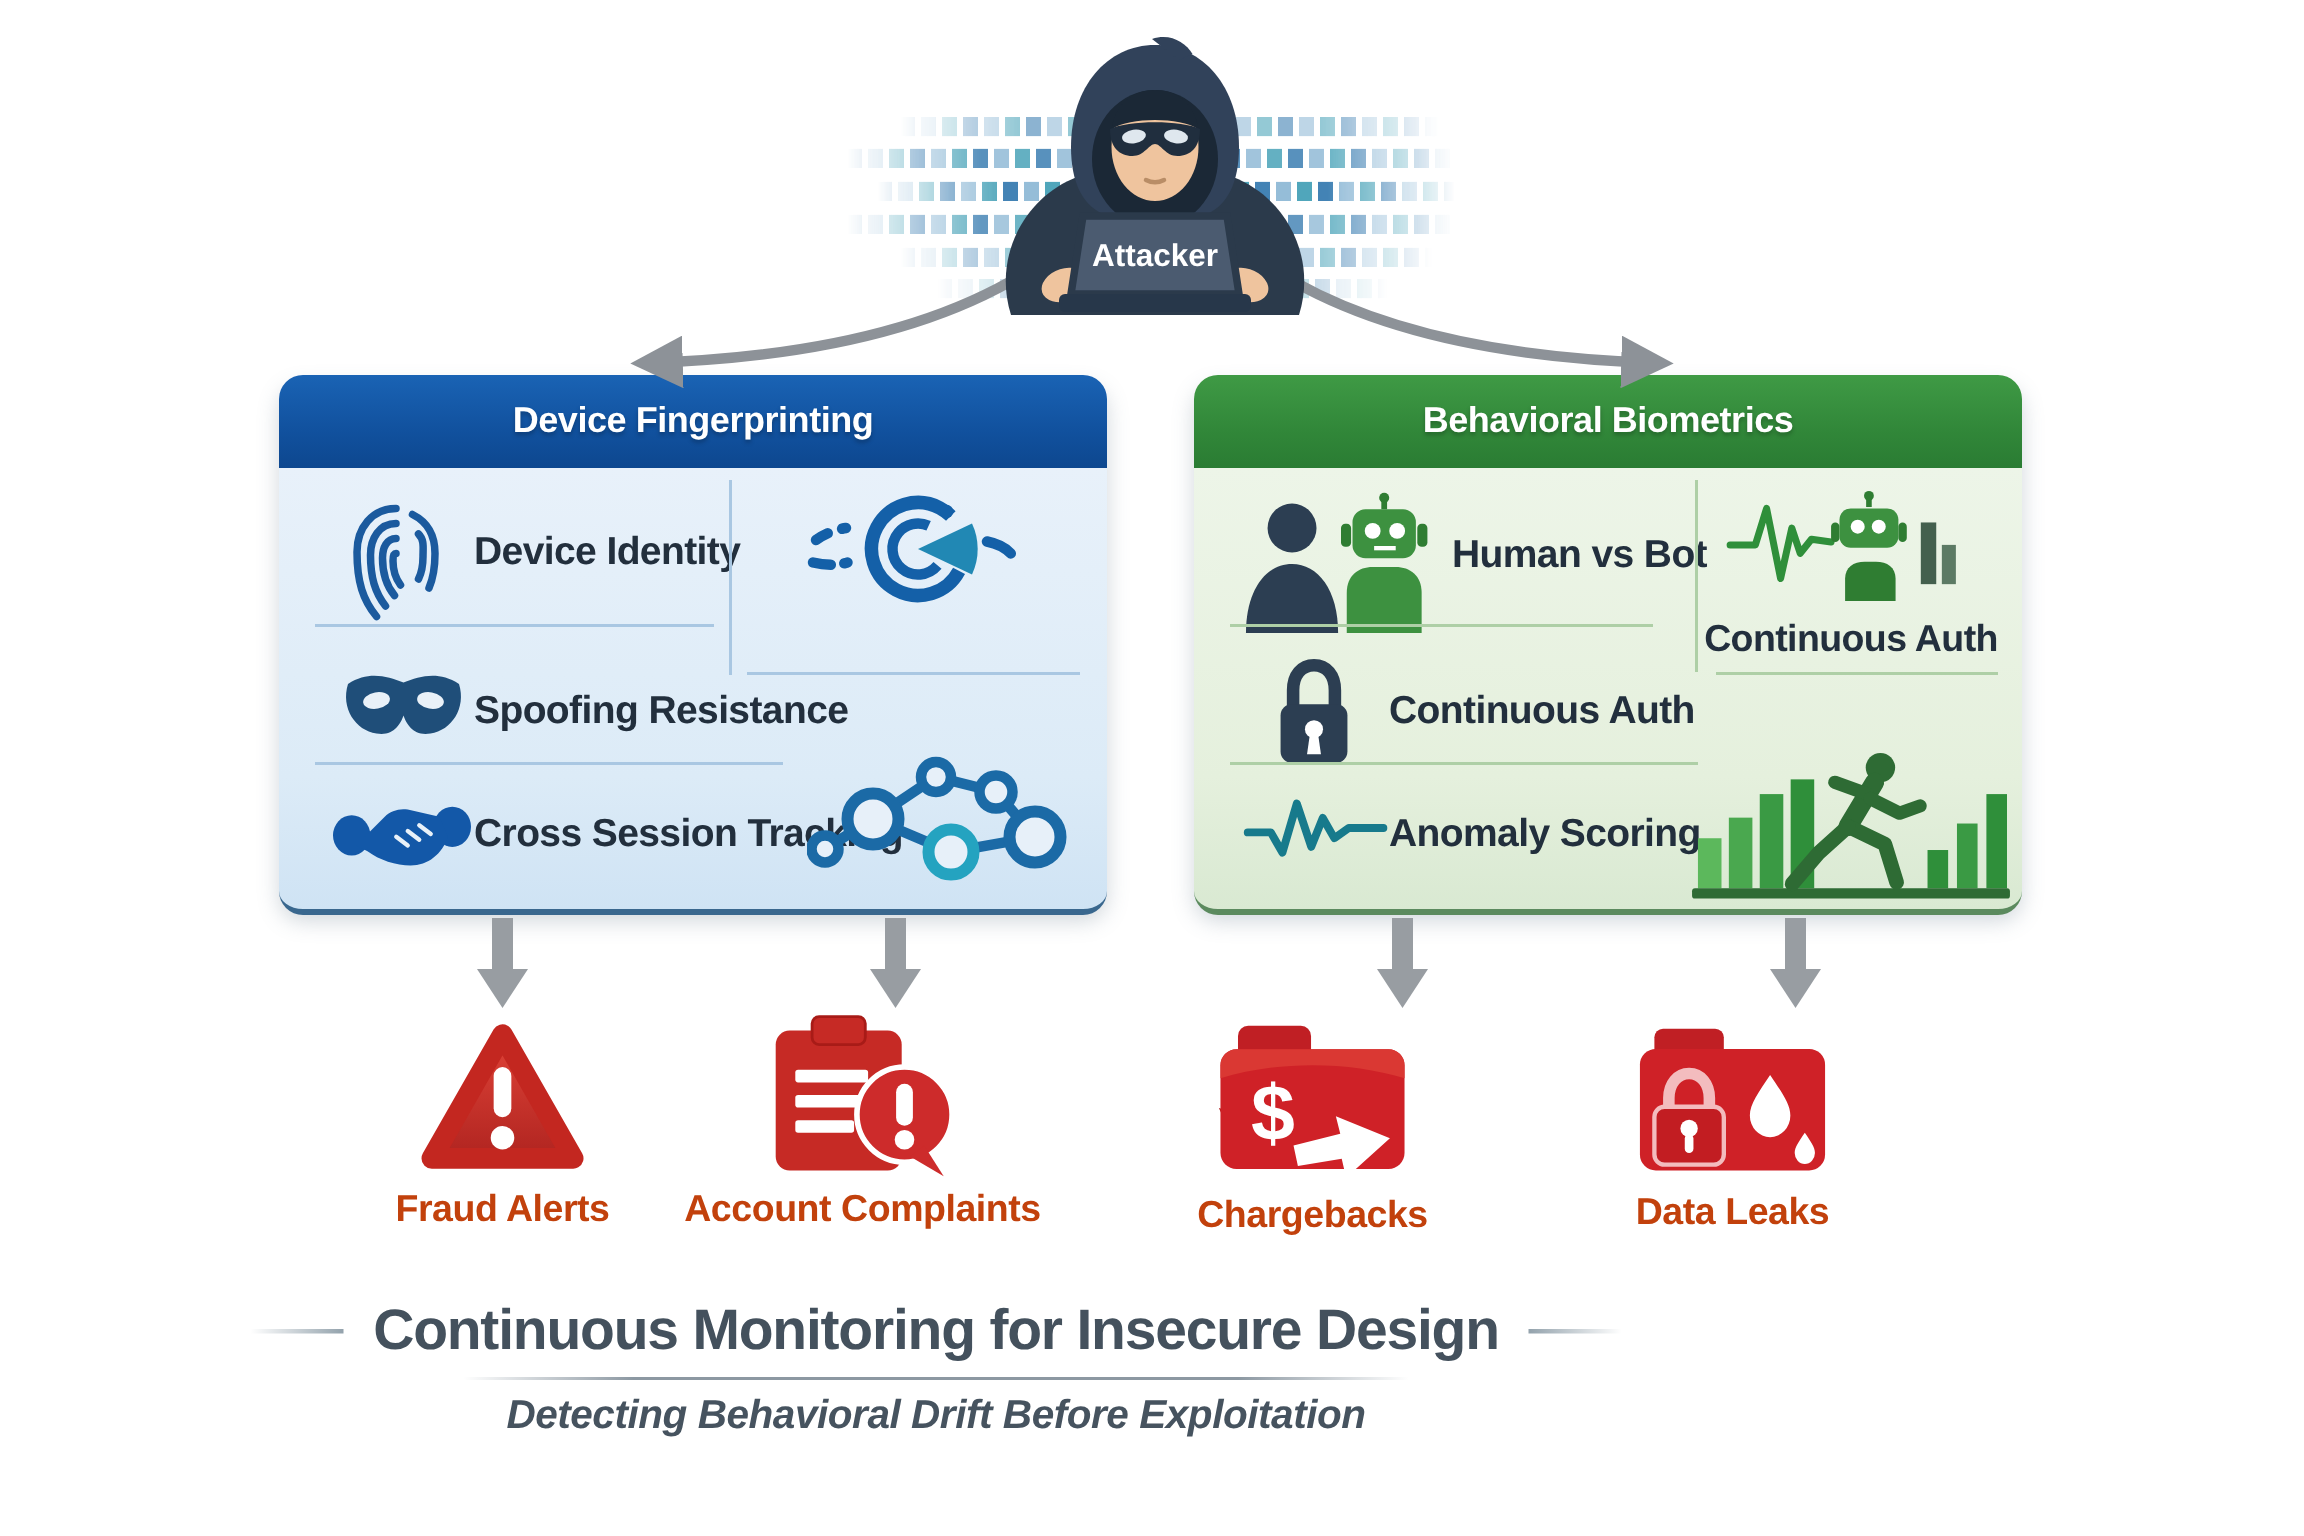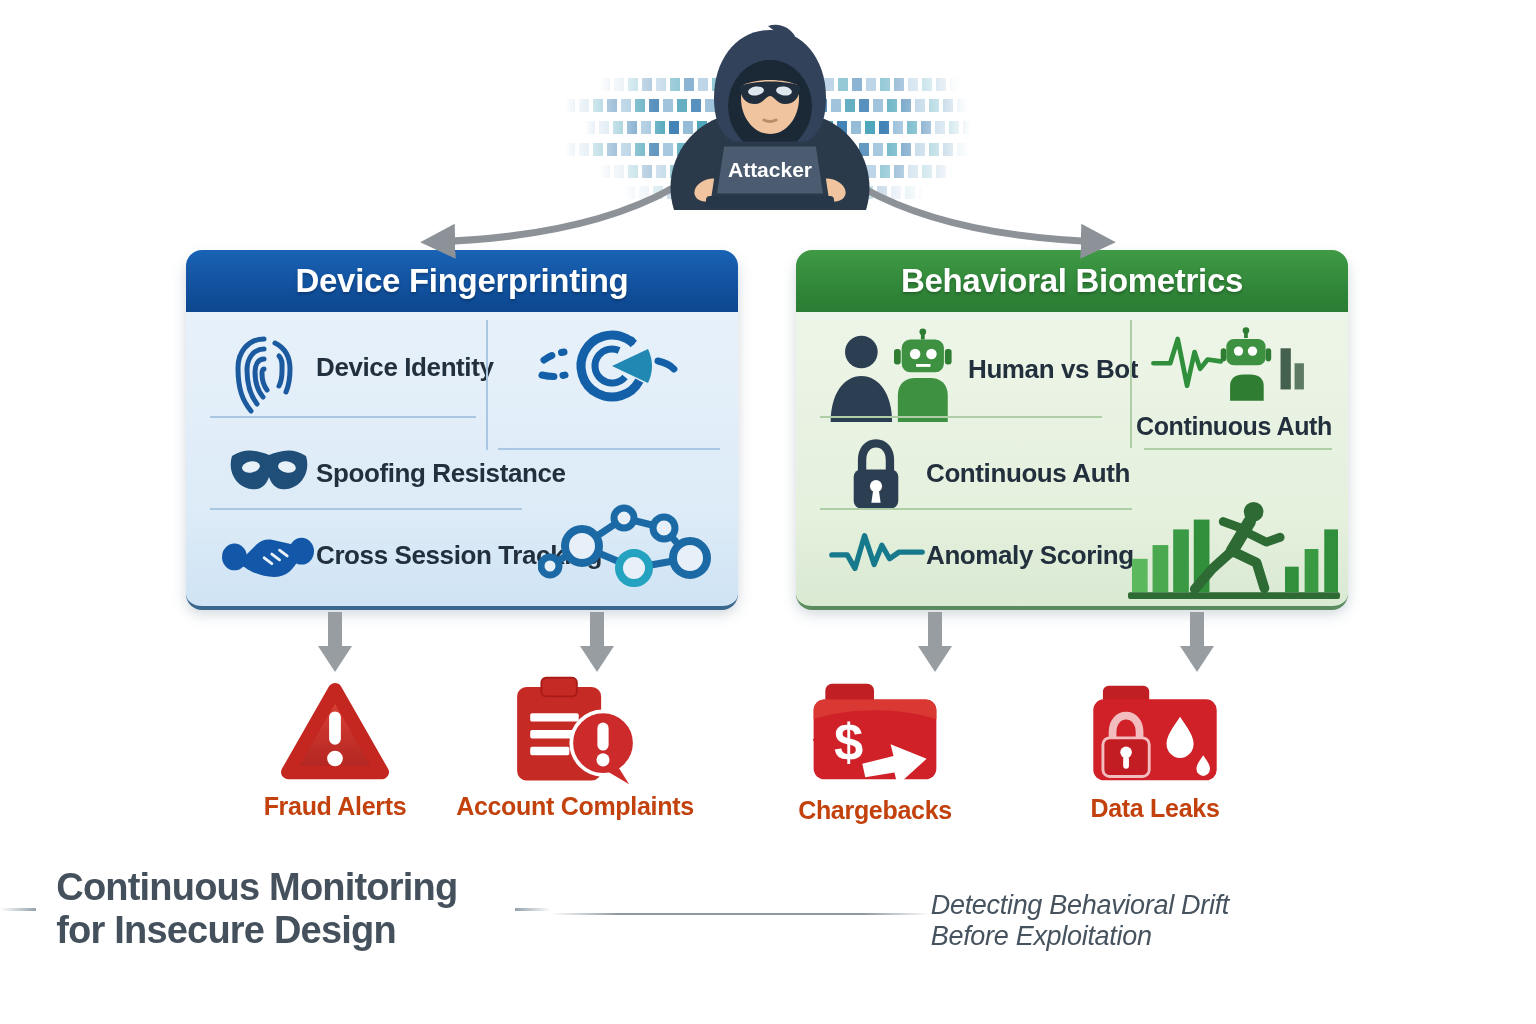--- a/index.html
+++ b/index.html
@@ -12,21 +12,21 @@
     background:repeating-linear-gradient(90deg,#2f76ad 0 10px,transparent 10px 14px,#8ab6d4 14px 24px,transparent 24px 28px,#3e9db4 28px 38px,transparent 38px 42px);
     -webkit-mask-image:linear-gradient(to right,transparent,#000 22%,#000 78%,transparent);
     mask-image:linear-gradient(to right,transparent,#000 22%,#000 78%,transparent);}
   .attacker-svg{position:absolute;left:648px;top:24px;width:244px;height:188px;z-index:3;}
   .flow-arrows{position:absolute;left:358px;top:178px;width:820px;height:92px;z-index:2;}
 
   
   .panel{position:absolute;width:552px;height:356px;border-radius:16px;
          box-shadow:0 8px 14px rgba(90,110,130,.28);}
   .panel-header{height:62px;border-radius:16px 16px 0 0;display:flex;align-items:center;justify-content:center;
-         color:#fff;font-size:33px;font-weight:700;letter-spacing:-0.3px;text-shadow:0 2px 3px rgba(0,0,0,.25);}
+         color:#fff;font-size:24px;font-weight:700;letter-spacing:-0.3px;text-shadow:0 2px 3px rgba(0,0,0,.25);}
   .panel-body{position:relative;height:294px;border-radius:0 0 16px 16px;}
   #panel-left{left:186px;top:250px;}
   #panel-left .panel-header{background:linear-gradient(180deg,#1a63b4 0%,#11519e 60%,#0d478f 100%);}
   #panel-left .panel-body{background:linear-gradient(180deg,#e8f1fa 0%,#dcebf7 70%,#cfe3f4 100%);
          border-bottom:4px solid #39678e;}
   #panel-right{left:796px;top:250px;}
   #panel-right .panel-header{background:linear-gradient(180deg,#3f9a45 0%,#318739 60%,#2a7c33 100%);}
   #panel-right .panel-body{background:linear-gradient(180deg,#edf5e8 0%,#e5f0dd 70%,#d9e9d2 100%);
          border-bottom:4px solid #5b8a5e;}
   .hdiv,.vdiv{position:absolute;}
@@ -42,29 +42,29 @@
   .down-arrow{position:absolute;width:34px;z-index:1;}
   .down-arrow .stem{width:14px;height:34px;background:#989da2;margin:0 auto;}
   .down-arrow .head{width:0;height:0;border-left:17px solid transparent;border-right:17px solid transparent;
                     border-top:26px solid #989da2;}
 
   
   .outcome{position:absolute;display:flex;flex-direction:column;align-items:center;}
   .outcome-label{margin-top:6px;font-size:25px;font-weight:700;color:#c2410c;letter-spacing:-0.3px;white-space:nowrap;}
 
   
-  .footer{position:absolute;left:0;top:866px;width:1248px;display:flex;flex-direction:row;align-items:center;}
+  .footer{position:absolute;left:0;top:866px;width:1248px;display:flex;flex-direction:column;align-items:center;}
   .footer-title-row{display:flex;align-items:center;gap:20px;}
   .footer-dash{width:62px;height:3px;}
   .footer-dash.left{background:linear-gradient(to right,rgba(150,165,175,0),#93a2ac);}
   .footer-dash.right{background:linear-gradient(to left,rgba(150,165,175,0),#93a2ac);}
   .footer-title{font-size:38px;font-weight:700;color:#44515d;letter-spacing:-0.8px;}
   .footer-hairline{width:630px;height:2px;margin-top:9px;
     background:linear-gradient(to right,rgba(140,152,162,0),#8c98a2 18%,#8c98a2 82%,rgba(140,152,162,0));}
-  .footer-subtitle{margin-top:24px;font-size:27px;font-weight:400;font-style:italic;color:#46535f;letter-spacing:-0.3px;}
+  .footer-subtitle{margin-top:8px;font-size:27px;font-weight:700;font-style:italic;color:#46535f;letter-spacing:-0.3px;}
 </style>
 </head>
 <body>
 
 <div id="canvas">
 
   <div class="bit-stripe" style="left:600px;top:78px;width:360px;opacity:.55"></div>
   <div class="bit-stripe" style="left:565px;top:99px;width:405px;opacity:.8"></div>
   <div class="bit-stripe" style="left:585px;top:121px;width:385px;opacity:.9"></div>
   <div class="bit-stripe" style="left:565px;top:143px;width:405px;opacity:.75"></div>

